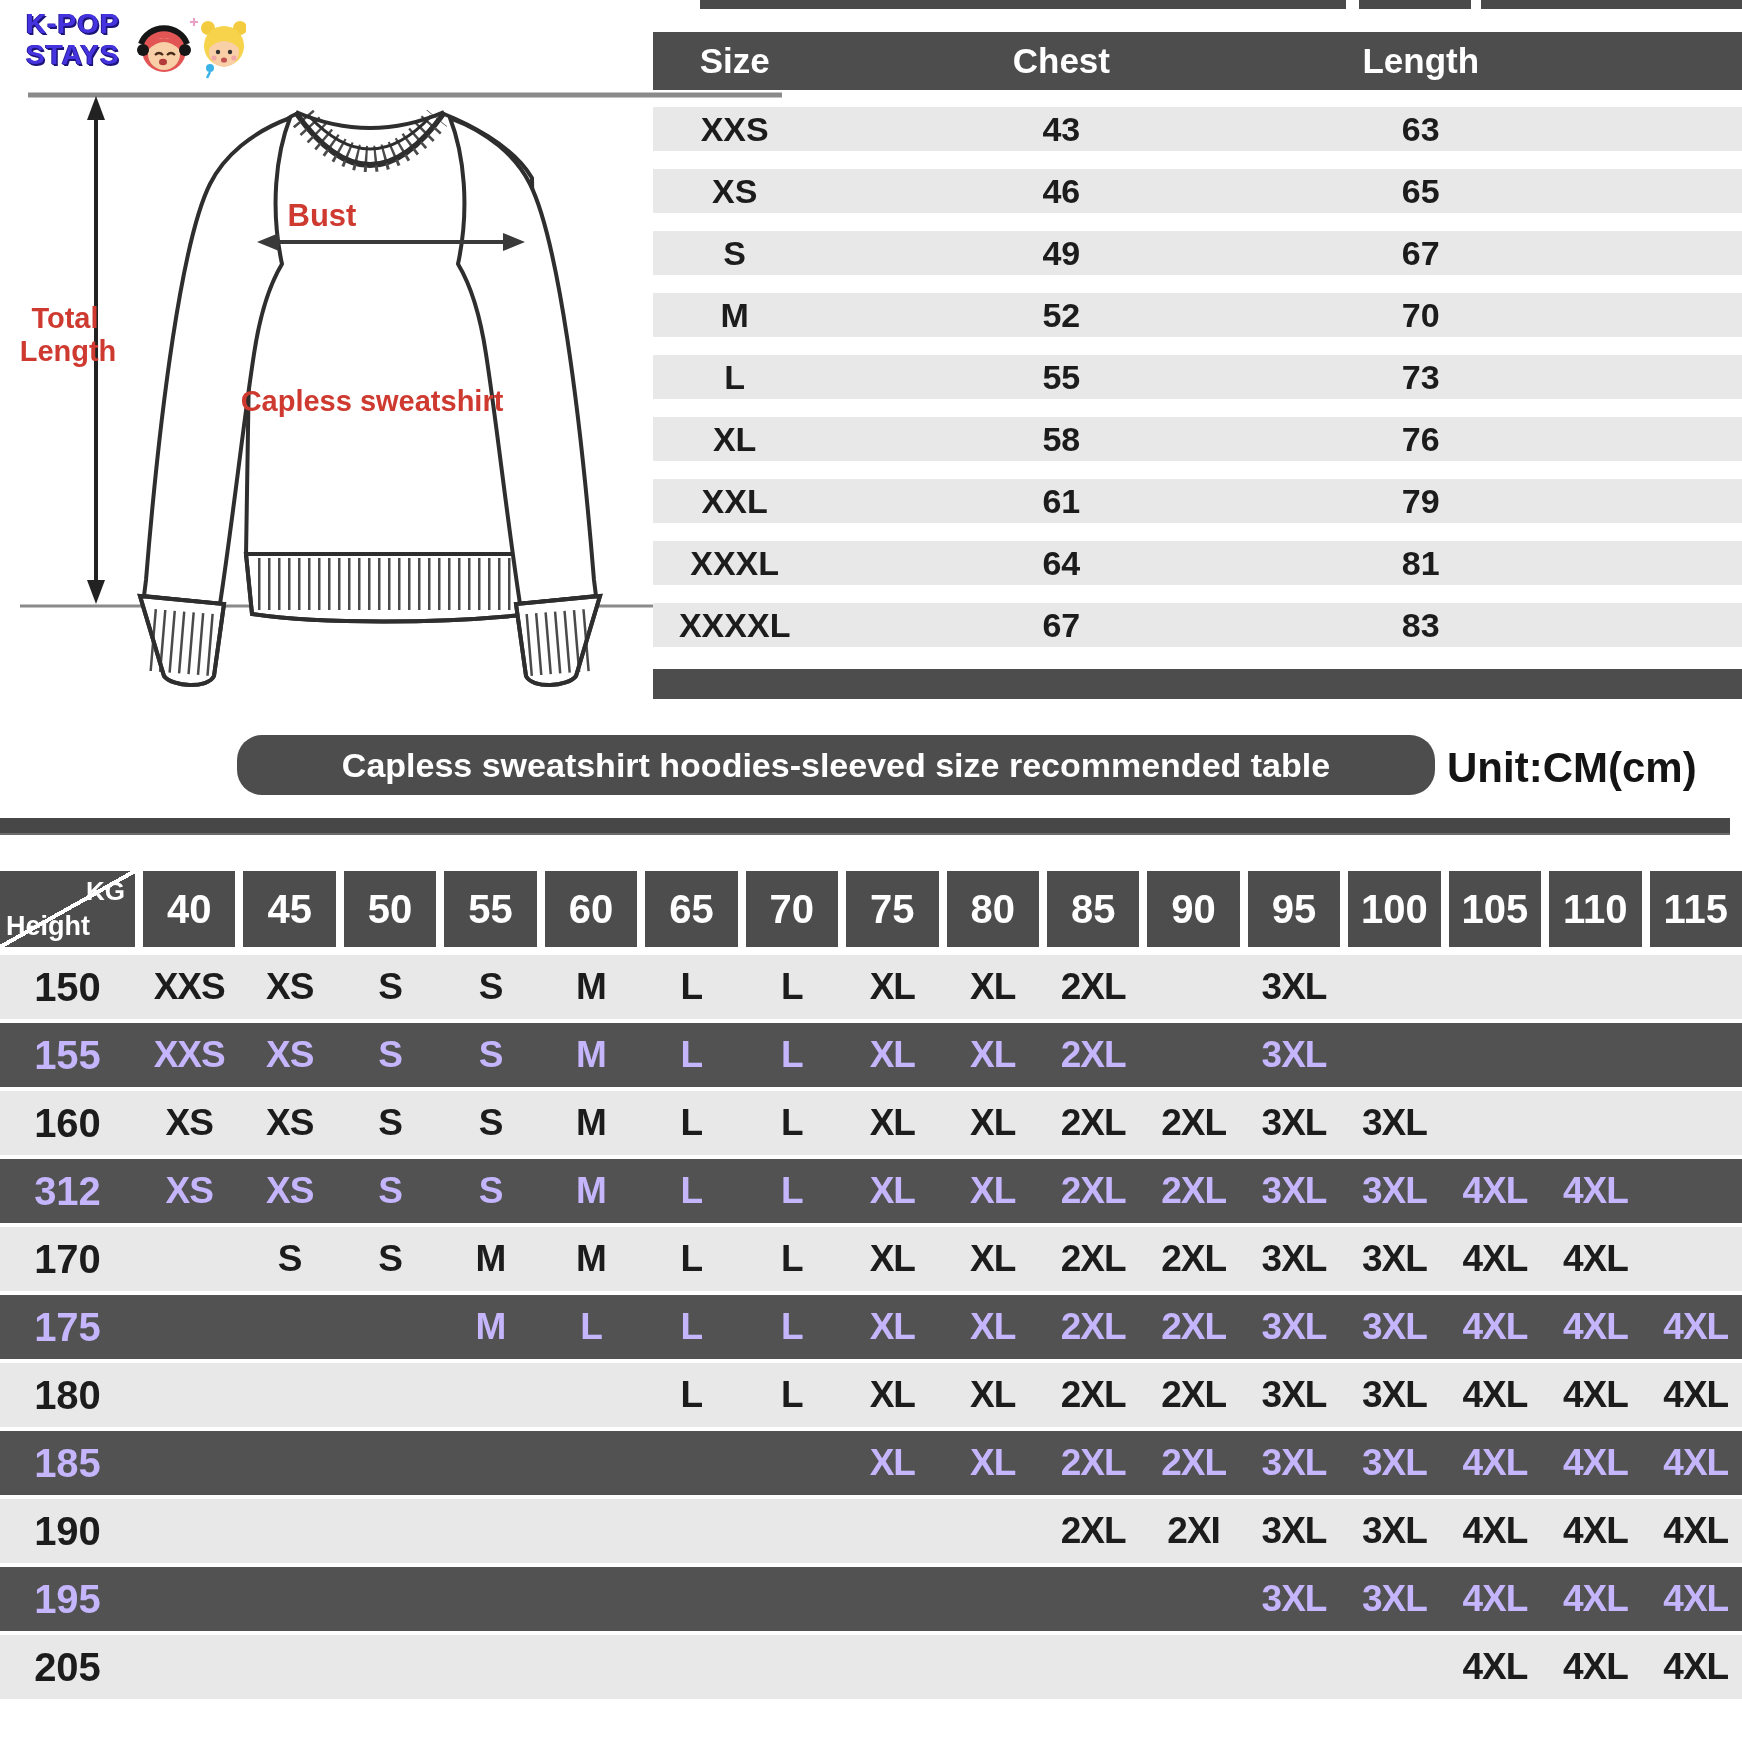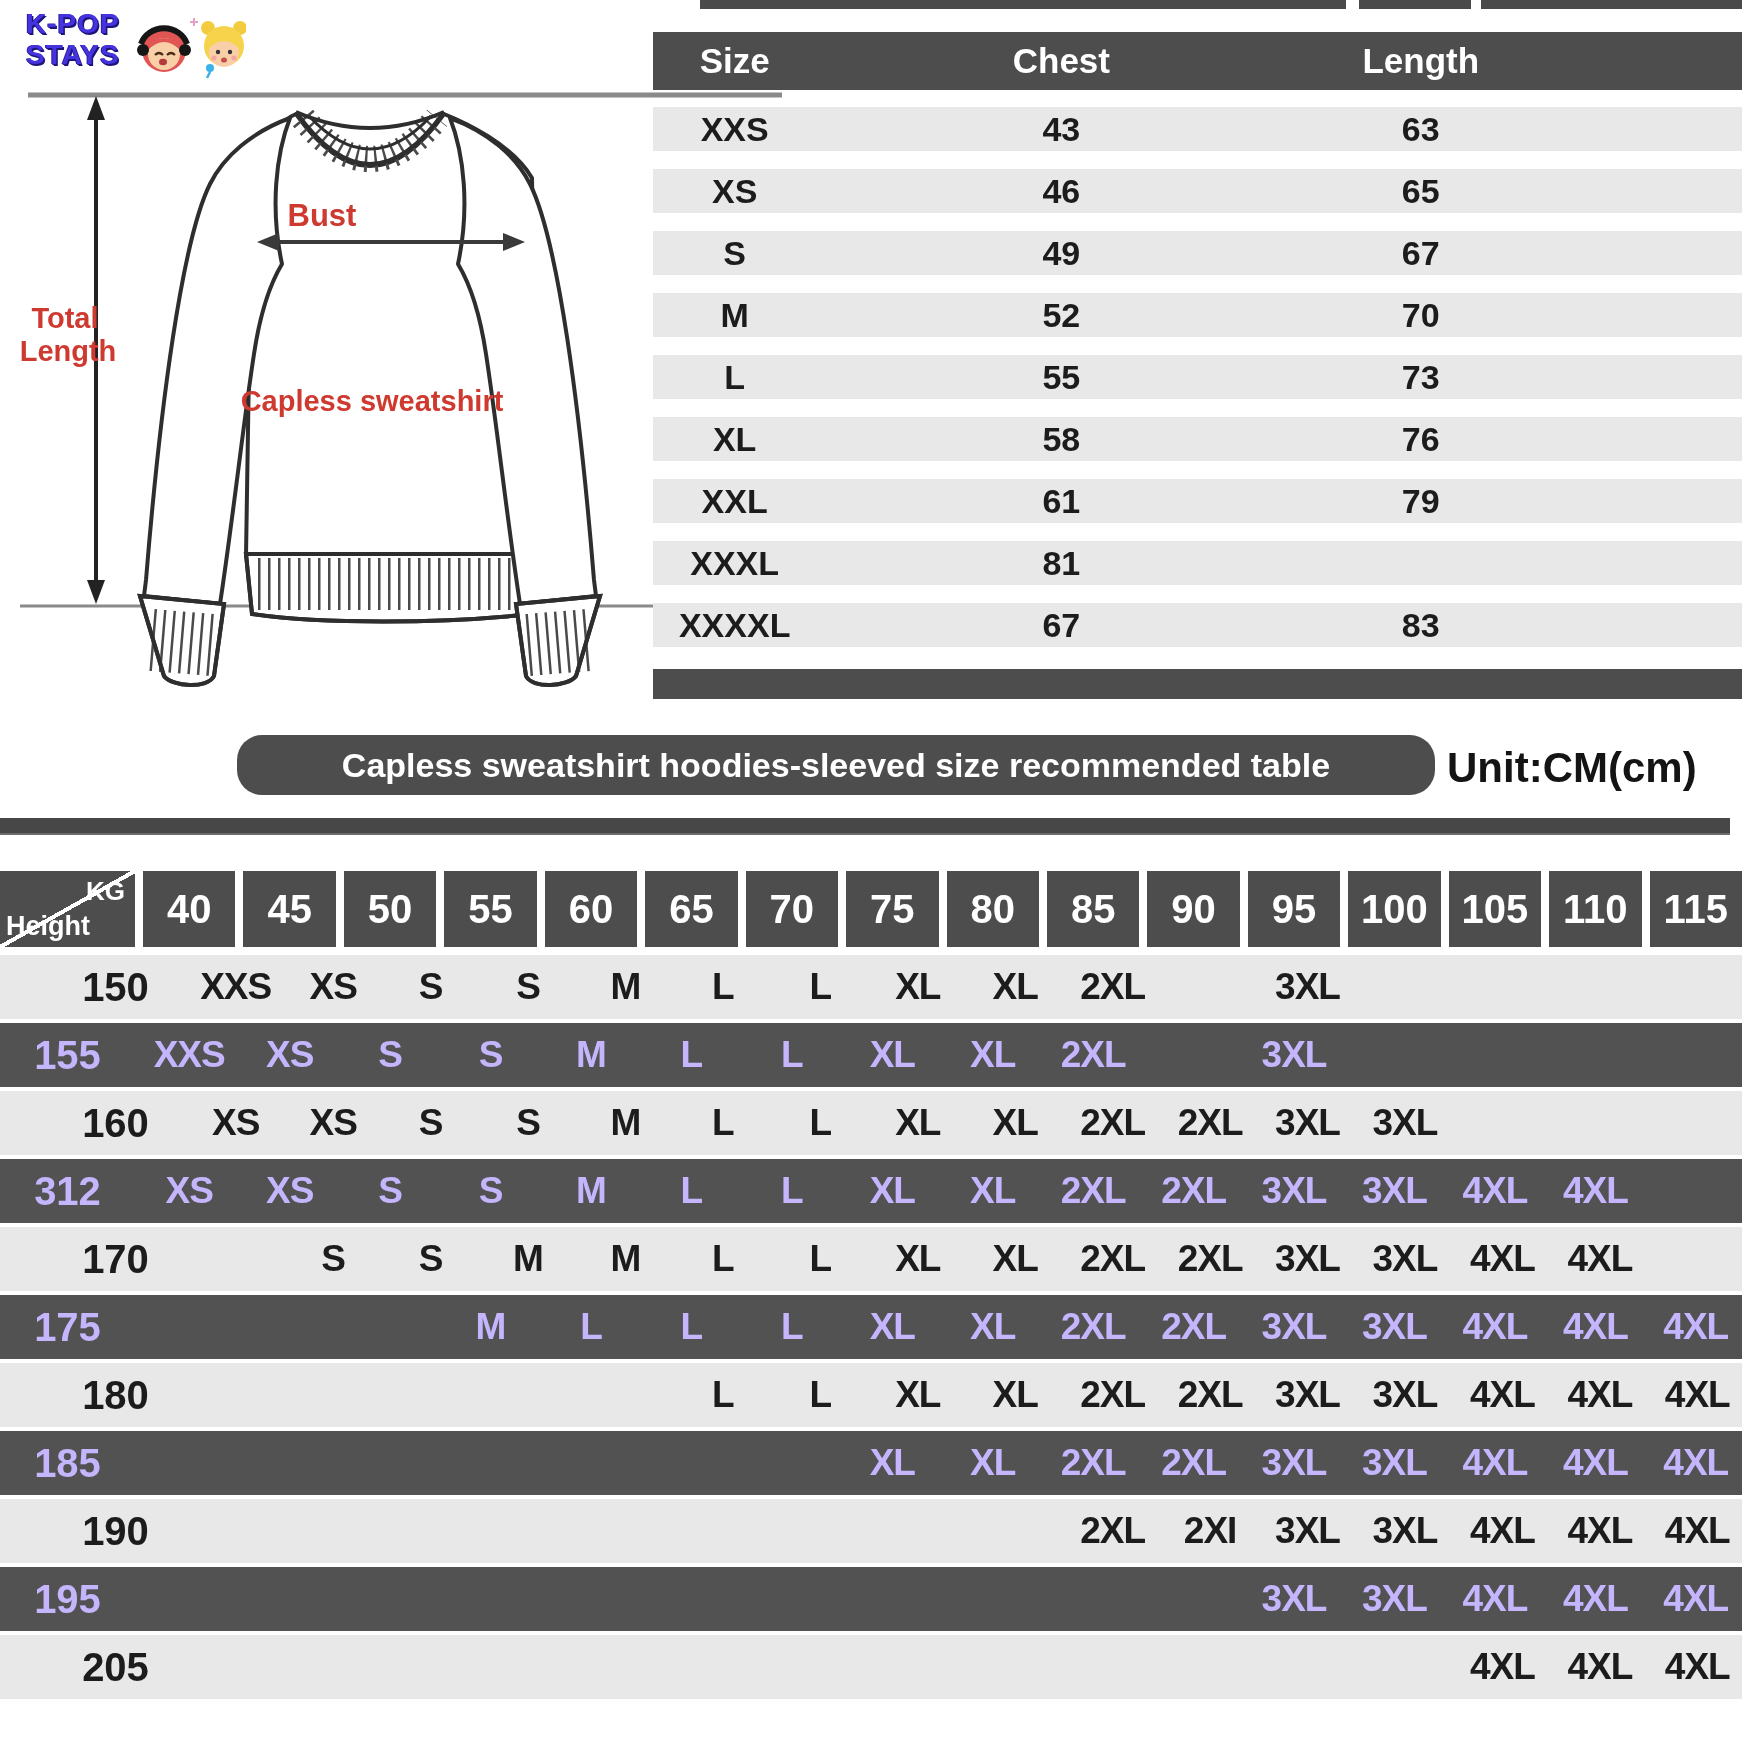--- a/index.html
+++ b/index.html
@@ -41,21 +41,21 @@
   .rec-grid{display:grid;grid-template-columns:135px repeat(16,1fr);column-gap:8px;}
   .rec-header{height:76px;}
   .rec-corner{position:relative;background-color:#4d4d4d;height:76px;
     background-image:linear-gradient(to bottom right,rgba(0,0,0,0) calc(50% - 2px),#fff calc(50% - 2px),#fff calc(50% + 2px),rgba(0,0,0,0) calc(50% + 2px));}
   .rec-corner .ck{position:absolute;top:5px;right:10px;color:#fff;font-weight:bold;font-size:26px;}
   .rec-corner .ch{position:absolute;bottom:5px;left:6px;color:#fff;font-weight:bold;font-size:27px;}
   .rec-wcell{background:#4d4d4d;color:#fff;font-weight:bold;font-size:40px;height:76px;
              display:flex;align-items:center;justify-content:center;}
   #rec-rows{margin-top:8px;}
   .rec-row{height:64px;margin-bottom:4px;align-items:center;}
-  .rec-row.light{background:#e8e8e8;color:#1c1c1c;padding-left:48px;}
+  .rec-row.light{background:#e8e8e8;color:#1c1c1c;}
   .rec-row.dark{background:#525252;color:#c4b5fd;}
   .rec-hcell{font-weight:bold;font-size:40px;text-align:center;}
   .rec-scell{font-weight:bold;font-size:37px;text-align:center;letter-spacing:-1px;}
 </style>
 </head>
 <body>
 
 <div class="canvas">
 
   <div class="top-strip"></div>
@@ -176,20 +176,21 @@
           <div></div>
         </div>
         <div class="st-grid st-row">
           <div>XXL</div>
           <div>61</div>
           <div>79</div>
           <div></div>
         </div>
         <div class="st-grid st-row">
           <div>XXXL</div>
+          <div>64</div>
           <div>81</div>
           <div></div>
         </div>
         <div class="st-grid st-row">
           <div>XXXXL</div>
           <div>67</div>
           <div>83</div>
           <div></div>
         </div>
       </div>

